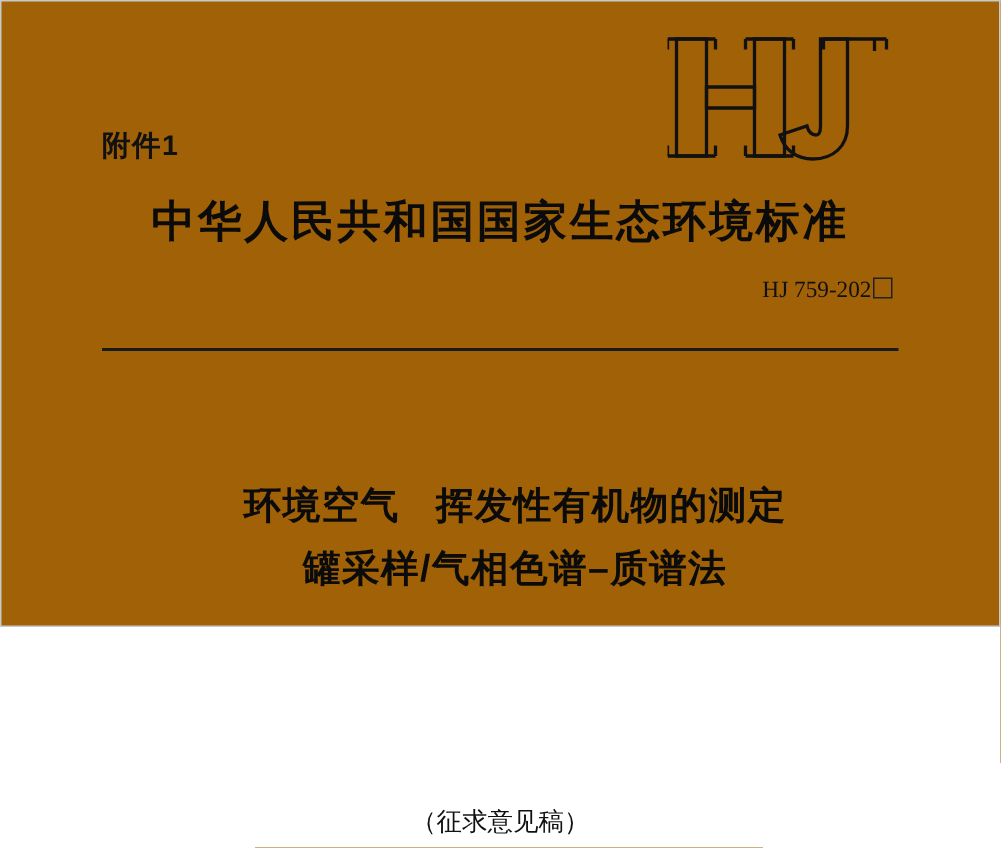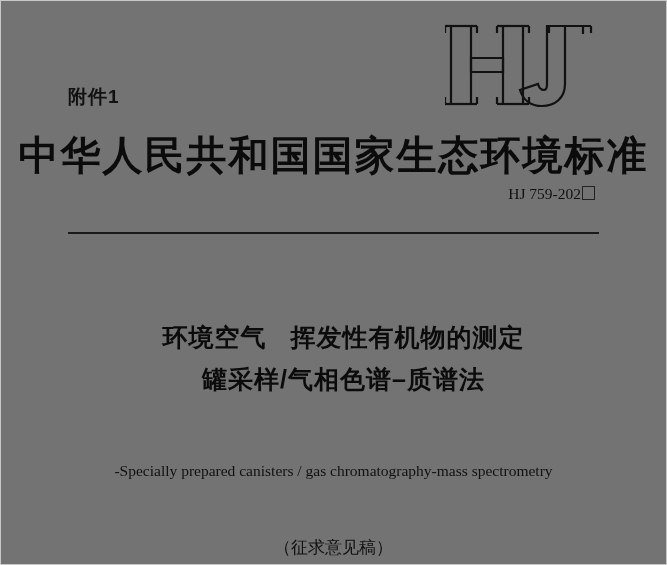--- a/index.html
+++ b/index.html
@@ -10,22 +10,22 @@
     width: 667px;
     height: 565px;
     background: #ffffff;
     font-family: "Liberation Serif", serif;
     color: #000000;
     overflow: hidden;
   }
   .page {
     position: relative;
     width: 667px;
-    height: 565px;
-    background: #737373;
+    height: 418px;
+    background: #a16207;
     box-sizing: border-box;
   }
   
   .page::before {
     content: "";
     position: absolute;
     left: 0; top: 0;
     width: 100%; height: 1px;
     background: #c9c9c9;
   }
@@ -69,21 +69,21 @@
   }
 
   .main-title {
     position: absolute;
     left: 0;
     right: 0;
     top: 128px;
     text-align: center;
     font-family: "Liberation Sans", sans-serif;
     font-weight: bold;
-    font-size: 40px;
+    font-size: 29px;
     letter-spacing: 2px;
     color: #0b0b0b;
   }
 
   .std-codes {
     position: absolute;
     right: 72px;
     top: 183px;
     text-align: right;
     font-size: 15.5px;
@@ -217,16 +217,15 @@
   </div>
 
   <div class="rule"></div>
 
   <div class="doc-title">
     <span>环境空气</span><span class="gap-wide"></span><span>挥发性有机物的测定</span>
     <span class="line2">罐采样/气相色谱–质谱法</span>
   </div>
 
 
-  <div class="en-subtitle">-Specially prepared canisters / gas chromatography-mass spectrometry</div>
 
   <div class="draft-note">（征求意见稿）</div>
 </div>
 
 </body></html>

